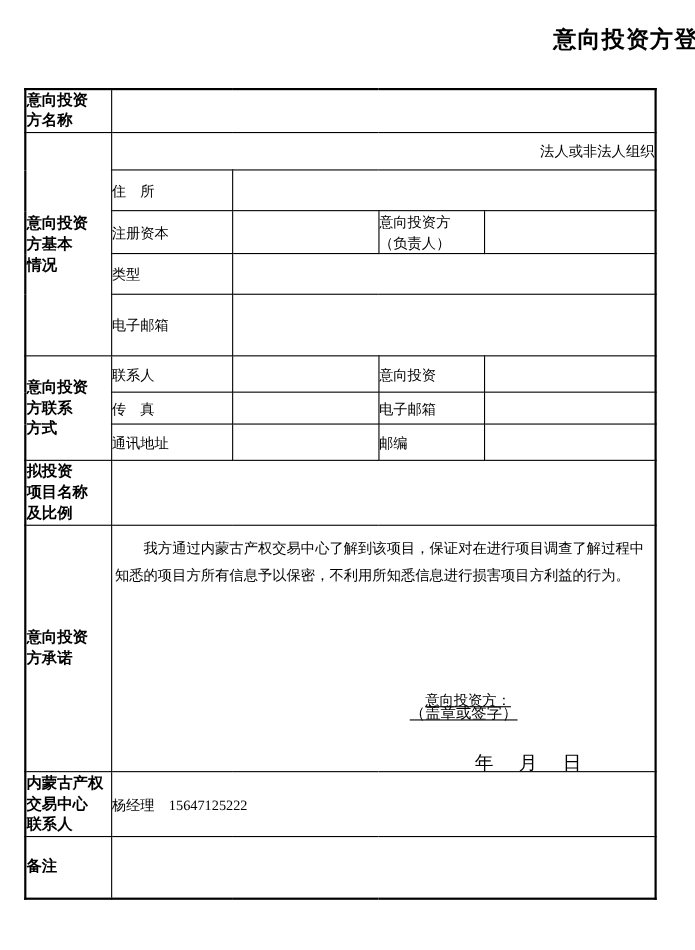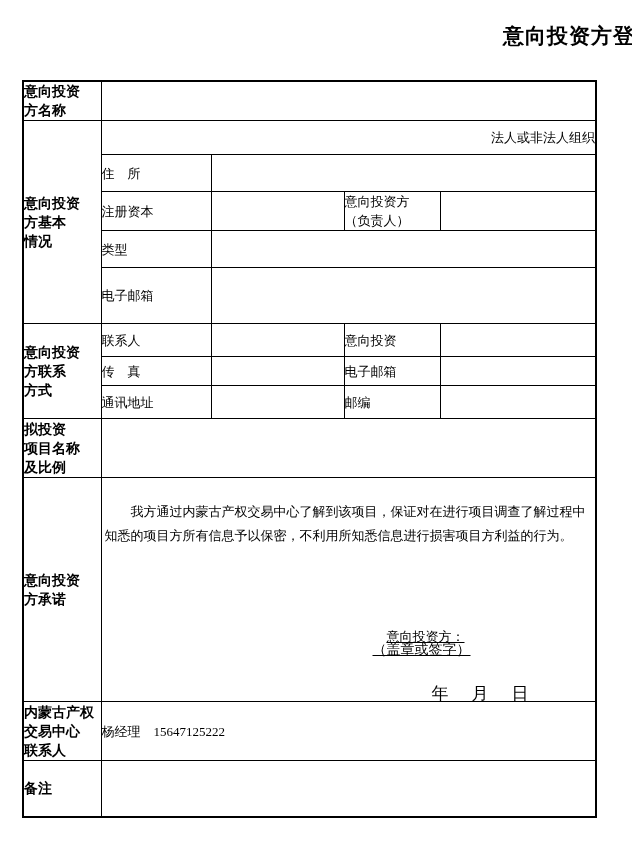--- a/index.html
+++ b/index.html
@@ -29,21 +29,21 @@
   td.rowhdr {
     font-weight: bold; font-size: 14px;
     white-space: pre-line; line-height: 19px;
   }
   td.lbl { white-space: pre-line; }
   td.orghdr { text-align: right; }
   td.commit {
     position: relative; text-align: left; vertical-align: top;
   }
   .commit-text {
-    position: absolute; top: 22px; left: 3px; width: 488px;
+    position: absolute; top: 9px; left: 3px; width: 488px;
     font-size: 13px; line-height: 24px;
     text-indent: 26px; text-align: left;
   }
   .sign-line1 { position: absolute; left: 285px; top: 149px; font-size: 13px; text-decoration: underline; }
   .sign-line2 { position: absolute; left: 271px; top: 162px; font-size: 14px; text-decoration: underline; }
   .date-line  { position: absolute; left: 330px; top: 206px; font-size: 17px; letter-spacing: 3px; }
 </style>
 </head>
 <body>
 

